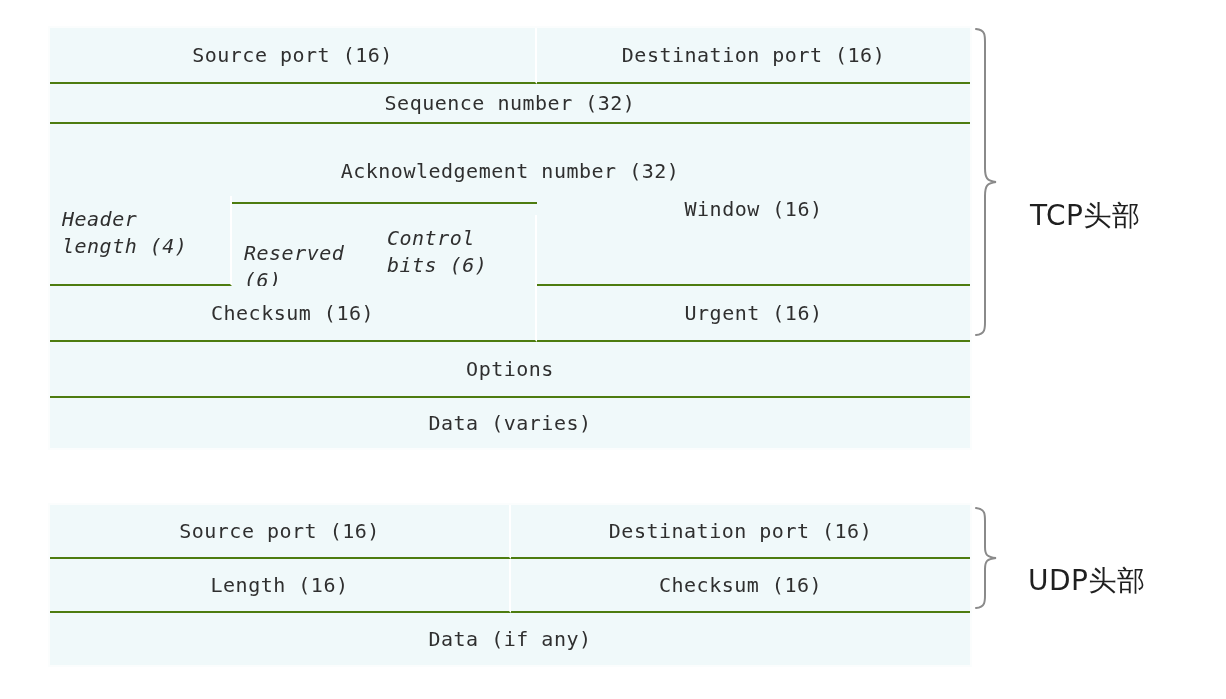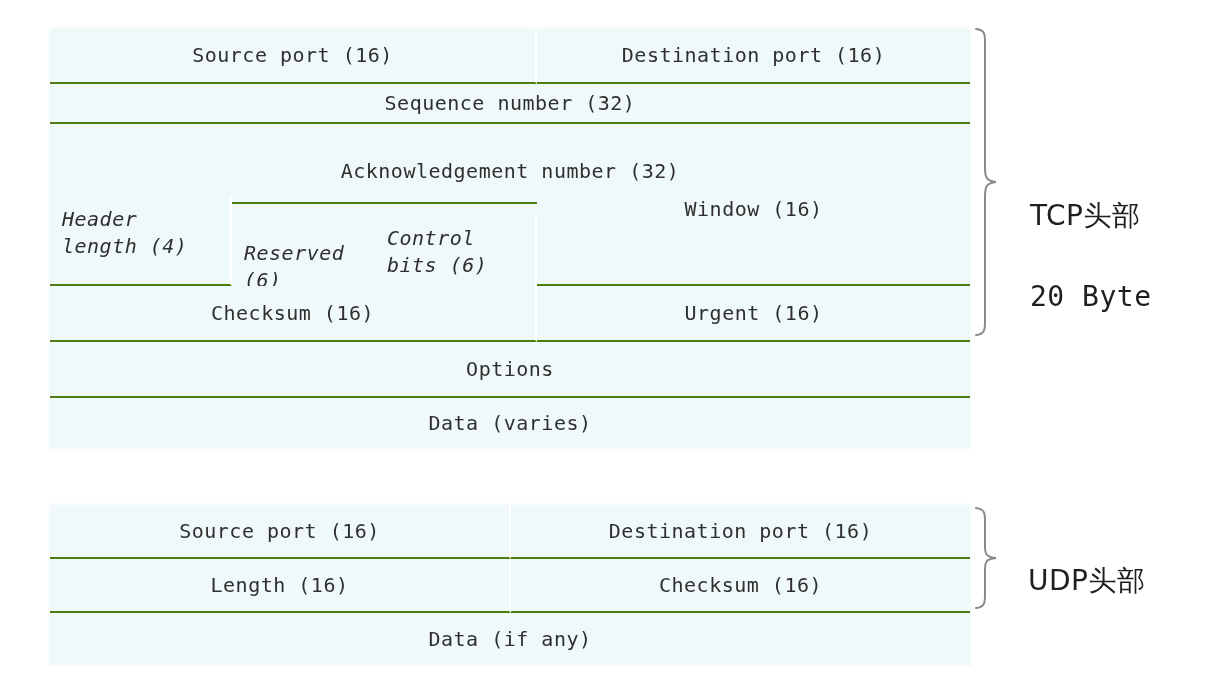--- a/index.html
+++ b/index.html
@@ -125,21 +125,20 @@
 
     <div class="cell last-col last-row" style="left:0px; top:370px; width:920px; height:50px;">Data (varies)</div>
   </div>
 
   <svg class="brace" style="left:972px; top:26px;" width="26" height="312" viewBox="0 0 26 312">
     <path d="M 4 3 C 14 4, 13 10, 13 20 L 13 142 C 13 152, 15 155, 24 156 C 15 157, 13 160, 13 170 L 13 292 C 13 302, 14 308, 4 309" fill="none" stroke="#8a8a8a" stroke-width="2" stroke-linecap="round"></path>
   </svg>
 
   <div class="side-label" style="left:1030px; top:155px;">
     <div class="cjk">TCP头部</div>
-    <div>20 Byte</div>
   </div>
 
   <div class="table-frame" style="left:48px; top:503px; width:924px; height:164px;"></div>
 
   <div class="hdr-table" id="udp-table">
 
     <div class="cell" style="left:0px;   top:0px;   width:461px; height:54px;">Source port (16)</div>
     <div class="cell last-col" style="left:461px; top:0px;   width:459px; height:54px;">Destination port (16)</div>
 
     <div class="cell" style="left:0px;   top:54px;  width:461px; height:54px;">Length (16)</div>

